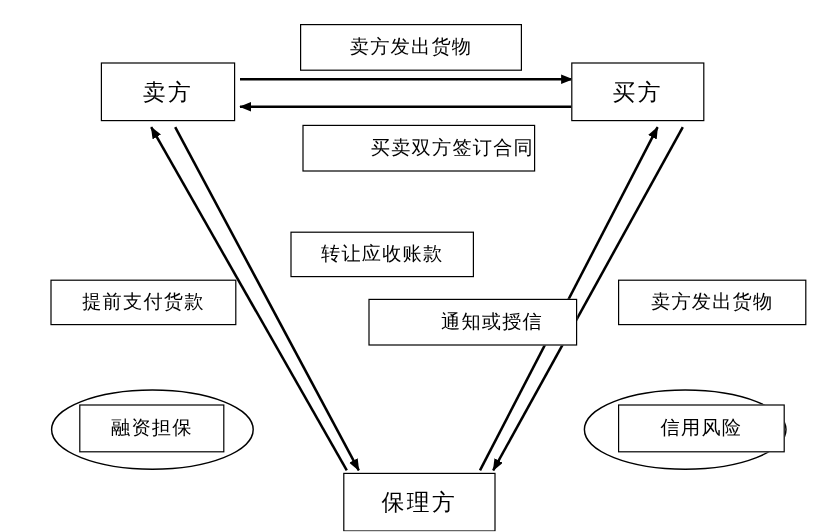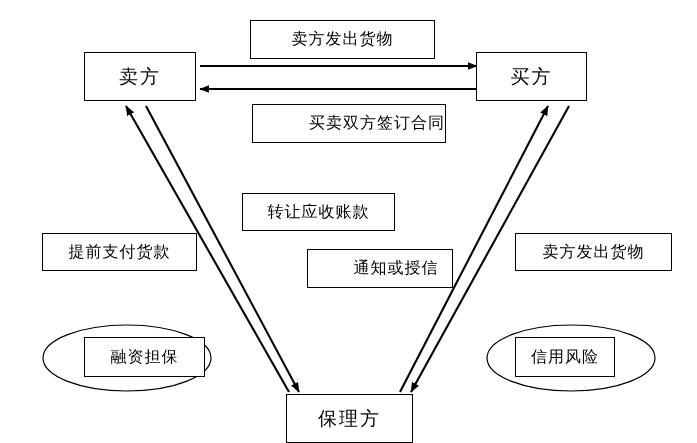--- a/index.html
+++ b/index.html
@@ -110,42 +110,42 @@
   <div id="labelbox-layer">
       <div class="label-box z-top" style="left: 250px; top: 20px; width: 185px; height: 39px;">
         <span>卖方发出货物</span>
       </div>
       <div class="label-box z-top" style="left: 252px; top: 104px; width: 194px; height: 39px; justify-content: flex-end;">
         <span>买卖双方签订合同</span>
       </div>
       <div class="label-box z-top" style="left: 242px; top: 181px; width: 153px; height: 38px; margin-top: 12px;">
         <span>转让应收账款</span>
       </div>
-      <div class="label-box z-top" style="left: 307px; top: 249px; width: 146px; height: 39px; padding-left: 32px;">
+      <div class="label-box z-top" style="left: 307px; top: 249px; width: 174px; height: 39px; padding-left: 32px;">
         <span>通知或授信</span>
       </div>
       <div class="label-box z-top" style="left: 30px; top: 233px; width: 155px; height: 38px; margin-left: 12px;">
         <span>提前支付货款</span>
       </div>
       <div class="label-box z-top" style="left: 515px; top: 233px; width: 157px; height: 38px;">
         <span>卖方发出货物</span>
       </div>
     </div>
   <div id="ellipse-layer">
       <div class="ellipse-wrap z-top" style="left: 41px; top: 323px; width: 172px; height: 70px;">
         <svg width="172" height="70">
           <ellipse cx="86" cy="35" rx="84" ry="33" fill="#ffffff" stroke="#000000" stroke-width="1.2"></ellipse>
         </svg>
       </div>
-      <div class="ellipse-inner z-top" style="left: 84px; top: 337px; width: 121px; height: 40px;">
+      <div class="ellipse-inner z-top" style="left: 66px; top: 337px; width: 121px; height: 40px;">
         <span>融资担保</span>
       </div>
       <div class="ellipse-wrap z-top" style="left: 485px; top: 323px; width: 172px; height: 70px;">
         <svg width="172" height="70">
           <ellipse cx="86" cy="35" rx="84" ry="33" fill="#ffffff" stroke="#000000" stroke-width="1.2"></ellipse>
         </svg>
       </div>
-      <div class="ellipse-inner z-top" style="left: 515px; top: 337px; width: 100px; height: 40px;">
+      <div class="ellipse-inner z-top" style="left: 515px; top: 337px; width: 139px; height: 40px;">
         <span>信用风险</span>
       </div>
     </div>
 
 </div>
 
 </body></html>

